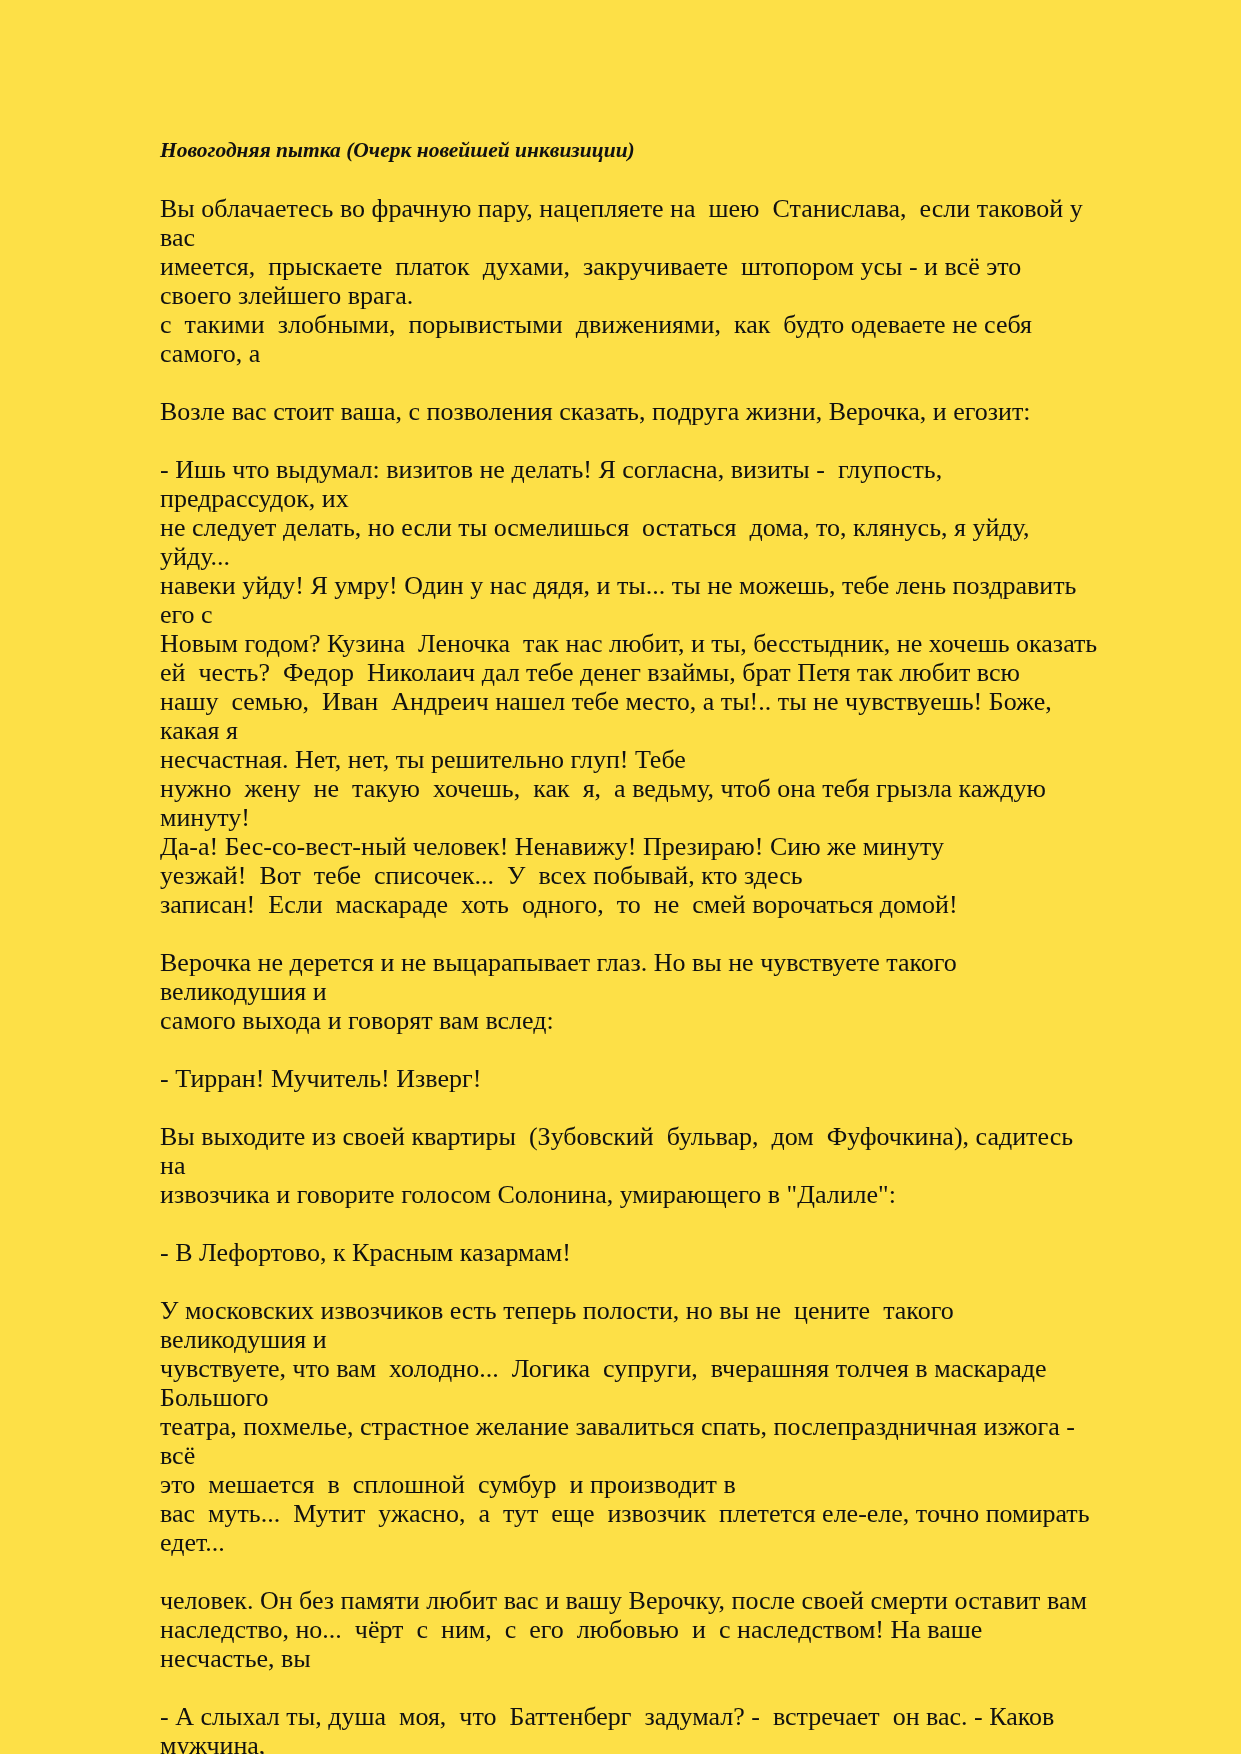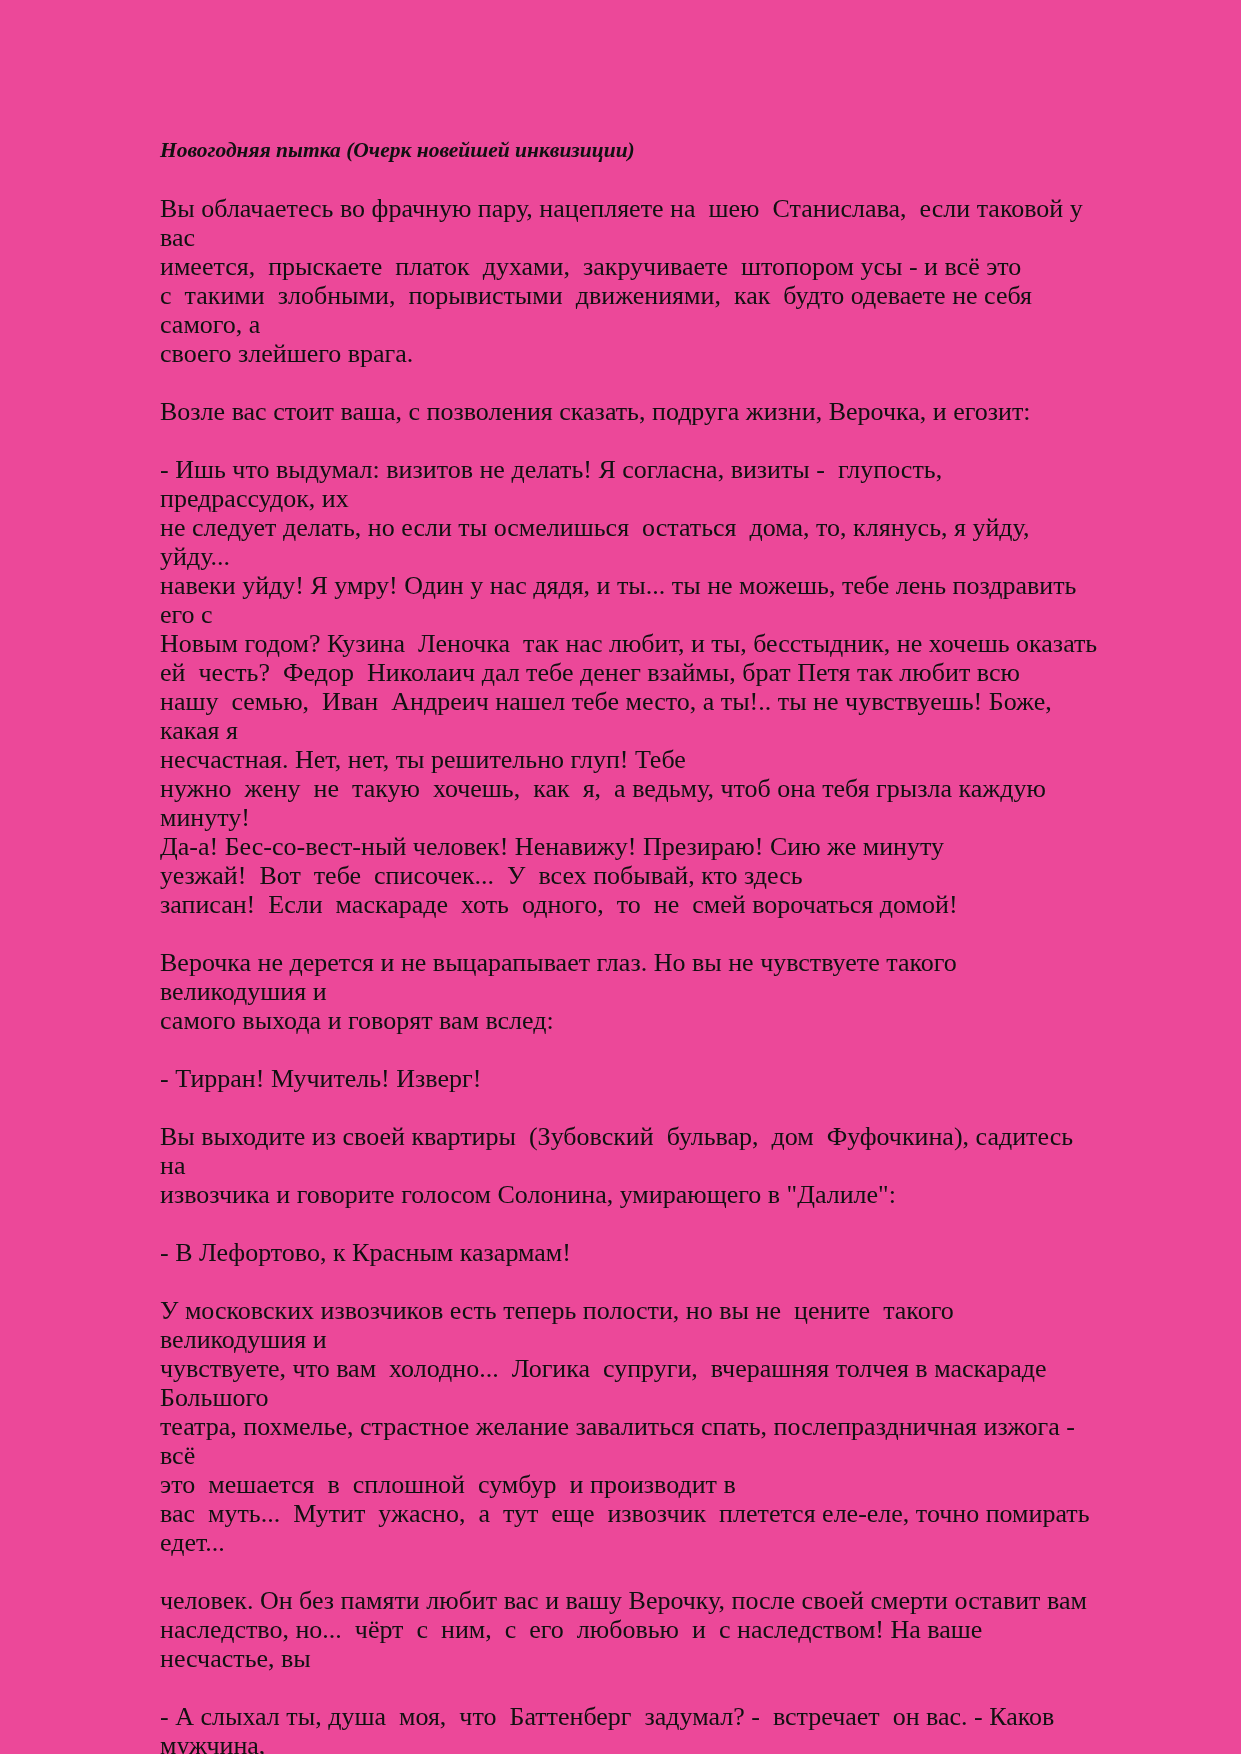--- a/index.html
+++ b/index.html
@@ -4,21 +4,21 @@
 <style>
   html, body {
     margin: 0;
     padding: 0;
     background: #ffffff;
   }
   .page {
     position: relative;
     width: 1241px;
     height: 1754px;
-    background: #ec4899;
+    background: #fde047;
     overflow: hidden;
     font-family: "Liberation Serif", "DejaVu Serif", serif;
     color: #111111;
   }
   .content {
     position: absolute;
     left: 160px;
     top: 136px;
     width: 940px;
   }
@@ -45,22 +45,22 @@
 </head>
 <body>
 
 <div class="page">
   <div class="content">
     <h1 class="doc-title">Новогодняя пытка (Очерк новейшей инквизиции)</h1>
     <div>
         <div class="para">
           <div class="line">Вы облачаетесь во фрачную пару, нацепляете на  шею  Станислава,  если таковой у вас</div>
           <div class="line">имеется,  прыскаете  платок  духами,  закручиваете  штопором усы - и всё это</div>
+          <div class="line">своего злейшего врага.</div>
           <div class="line">с  такими  злобными,  порывистыми  движениями,  как  будто одеваете не себя самого, а</div>
-          <div class="line">своего злейшего врага.</div>
         </div>
         <div class="para">
           <div class="line">Возле вас стоит ваша, с позволения сказать, подруга жизни, Верочка, и егозит:</div>
         </div>
         <div class="para">
           <div class="line">- Ишь что выдумал: визитов не делать! Я согласна, визиты -  глупость, предрассудок, их</div>
           <div class="line">не следует делать, но если ты осмелишься  остаться  дома, то, клянусь, я уйду, уйду...</div>
           <div class="line">навеки уйду! Я умру! Один у нас дядя, и ты... ты не можешь, тебе лень поздравить его с</div>
           <div class="line">Новым годом? Кузина  Леночка  так нас любит, и ты, бесстыдник, не хочешь оказать</div>
           <div class="line">ей  честь?  Федор  Николаич дал тебе денег взаймы, брат Петя так любит всю</div>

